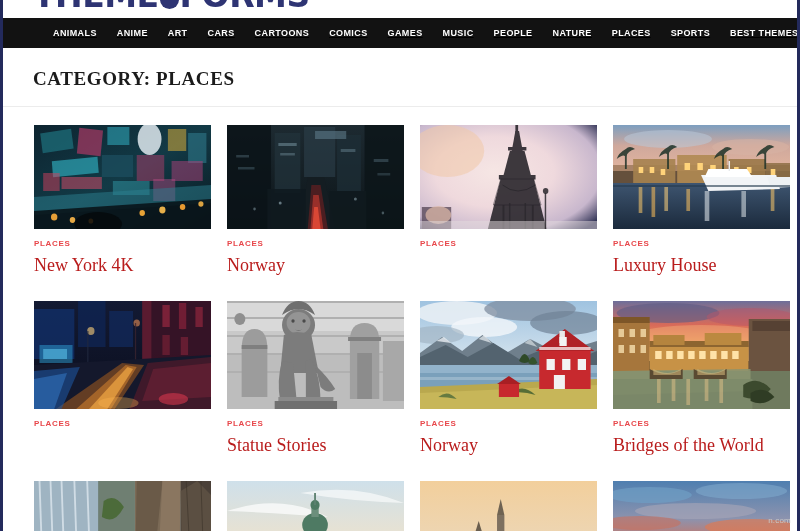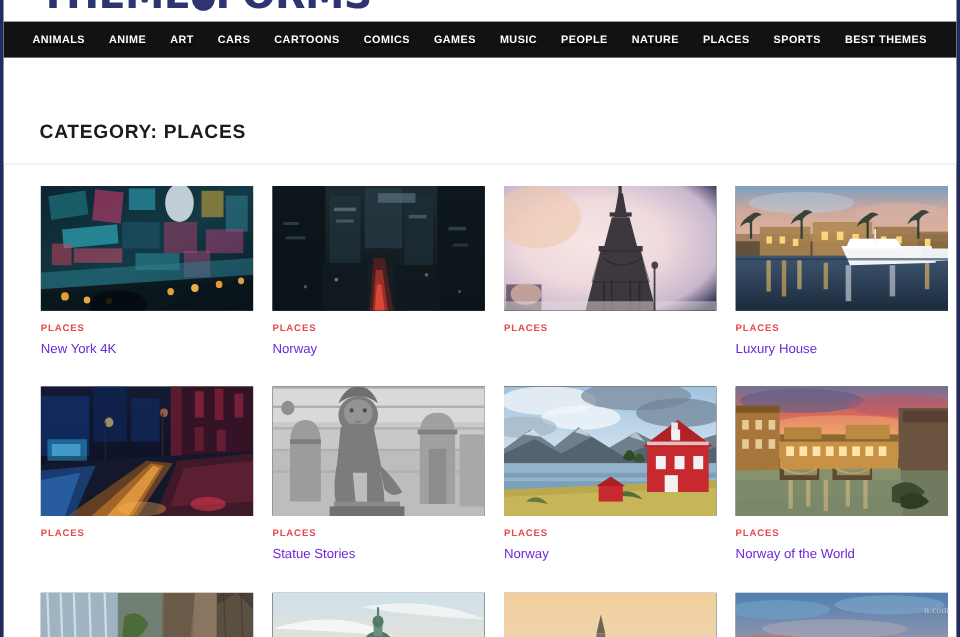--- a/index.html
+++ b/index.html
@@ -47,21 +47,21 @@
     vertical-align: -2px;
     margin: 0 1px;
   }
 
   
   .navbar {
     height: 30px;
     background: #121212;
     display: flex;
     align-items: center;
-    padding: 0 22px 0 20px;
+    padding: 0 22px 0 46px;
     position: relative;
     text-decoration: underline;
   }
   .nav-items {
     display: flex;
     align-items: center;
     gap: 0;
     flex: 1 1 auto;
   }
   .nav-item {
@@ -78,27 +78,26 @@
   }
   .nav-item:first-child { padding-left: 4px; }
 
   
   .cat-header {
     padding: 20px 30px 16px 30px;
     border-bottom: 1px solid #ececec;
     background: #fff;
   }
   .cat-title {
-    font-size: 16px;
+    font-size: 19px;
     font-weight: bold;
     letter-spacing: 0.6px;
     color: #1b1b1b;
     text-transform: uppercase;
-    font-family: Liberation Sans, sans-serif;
-    margin-top: 34px;
+    font-family: Liberation Serif, serif;
   }
 
   
   .grid-wrap {
     padding: 18px 23px 0 23px;
   }
   .grid-row {
     display: flex;
     gap: 0;
   }
@@ -126,39 +125,39 @@
     font-size: 8px;
     font-weight: bold;
     letter-spacing: 0.7px;
     text-transform: uppercase;
     display: block;
     margin-bottom: 7px;
     cursor: pointer;
     font-family: "Liberation Sans", sans-serif;
   }
   .card-title {
-    color: #6d28d9;
-    font-size: 11px;
+    color: #b91c1c;
+    font-size: 18px;
     font-weight: normal;
     line-height: 1.2;
     cursor: pointer;
-    font-family: Liberation Sans, sans-serif;
+    font-family: Liberation Serif, serif;
   }
   .row-gap { height: 24px; }
   .row-gap-2 { height: 25px; }
 
   .card-thumb.tall { height: 108px; }
 
   .watermark {
     position: absolute;
     right: 6px;
-    bottom: 18px;
+    bottom: 6px;
     font-size: 8px;
     color: #c9c9c9;
-    font-family: Liberation Serif, serif;
+    font-family: Liberation Sans, sans-serif;
     letter-spacing: 0.2px;
   }
 </style>
 </head>
 <body>
 
 <div class="page-frame">
 
   <div class="logo-strip">
     <div class="logo-text">
@@ -578,21 +577,21 @@
               <rect x="80" y="78" width="4" height="26"></rect>
                 <rect x="100" y="78" width="4" height="22"></rect>
               <rect x="116" y="78" width="4" height="24"></rect>
             </g>
             <path d="M142 84 q16 -10 30 4 q-12 14 -30 8 Z" fill="#3c4a2e"></path>
             <path d="M150 92 q14 -8 26 4 q-12 10 -26 4 Z" fill="#2f3c24"></path>
           </svg>
         </a>
         <div class="card-meta">
           <span class="card-cat">PLACES</span>
-          <div class="card-title">Norway of the World</div>
+          <div class="card-title">Bridges of the World</div>
         </div>
       </div>
 
     </div>
 
     <div class="row-gap-2"></div>
 
     <div class="grid-row">
 
       <div class="card">

